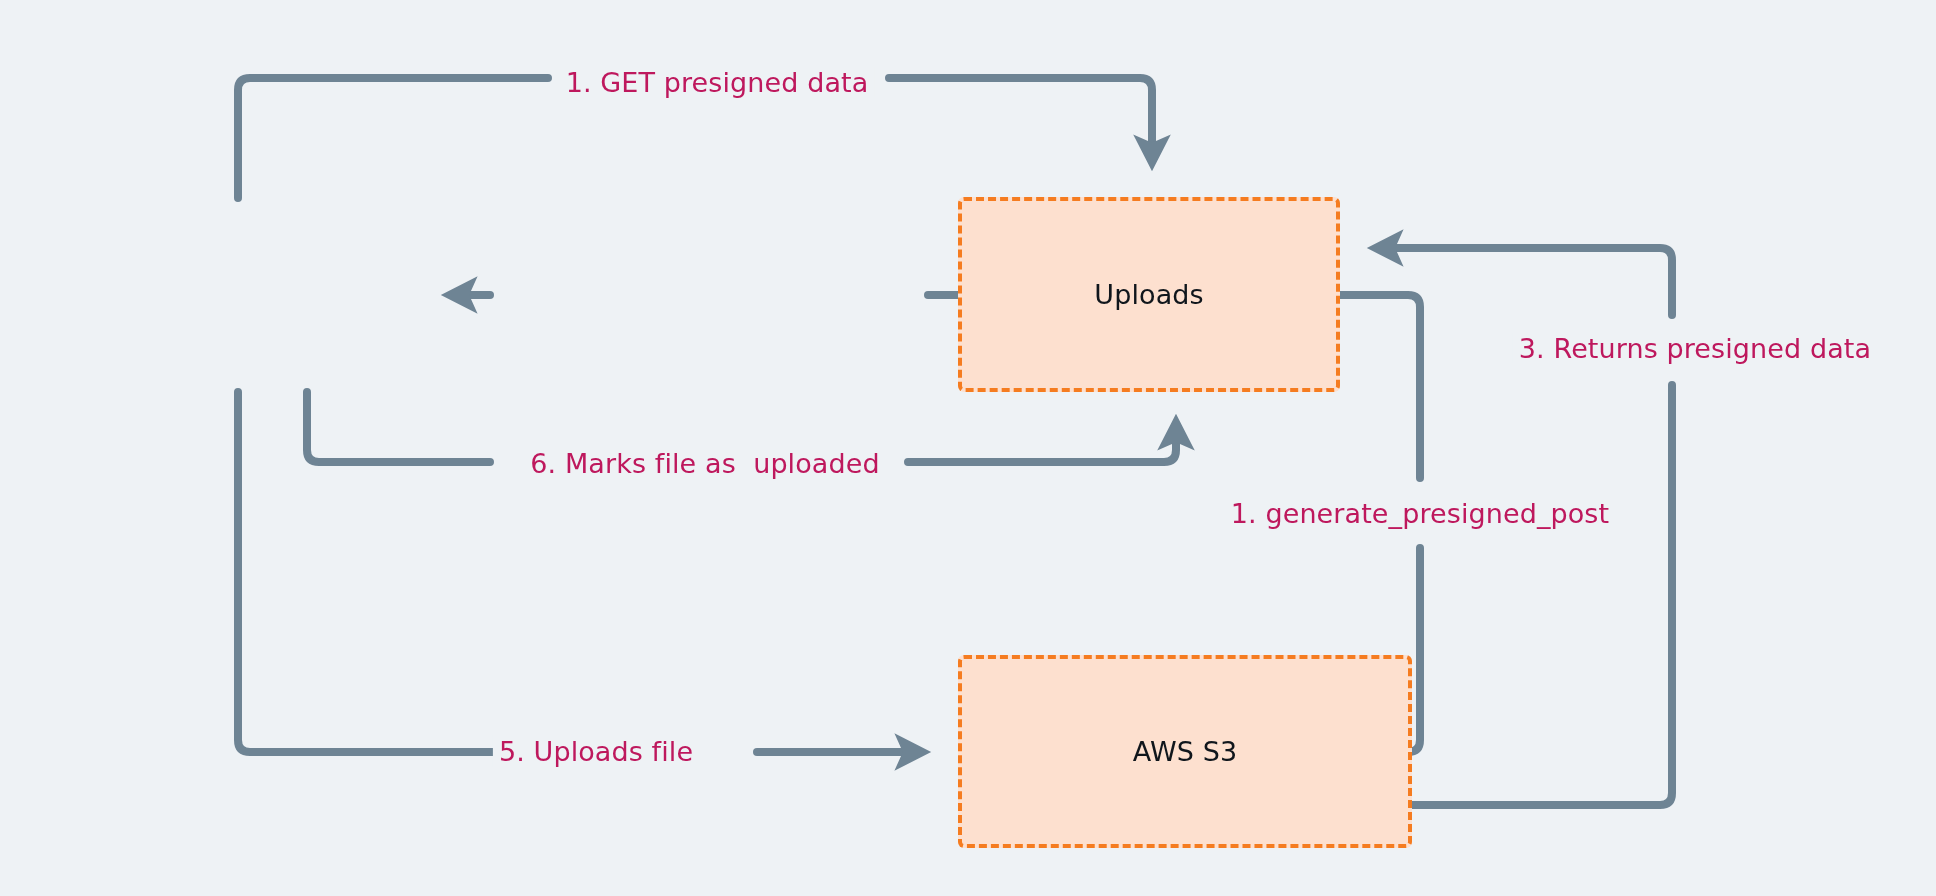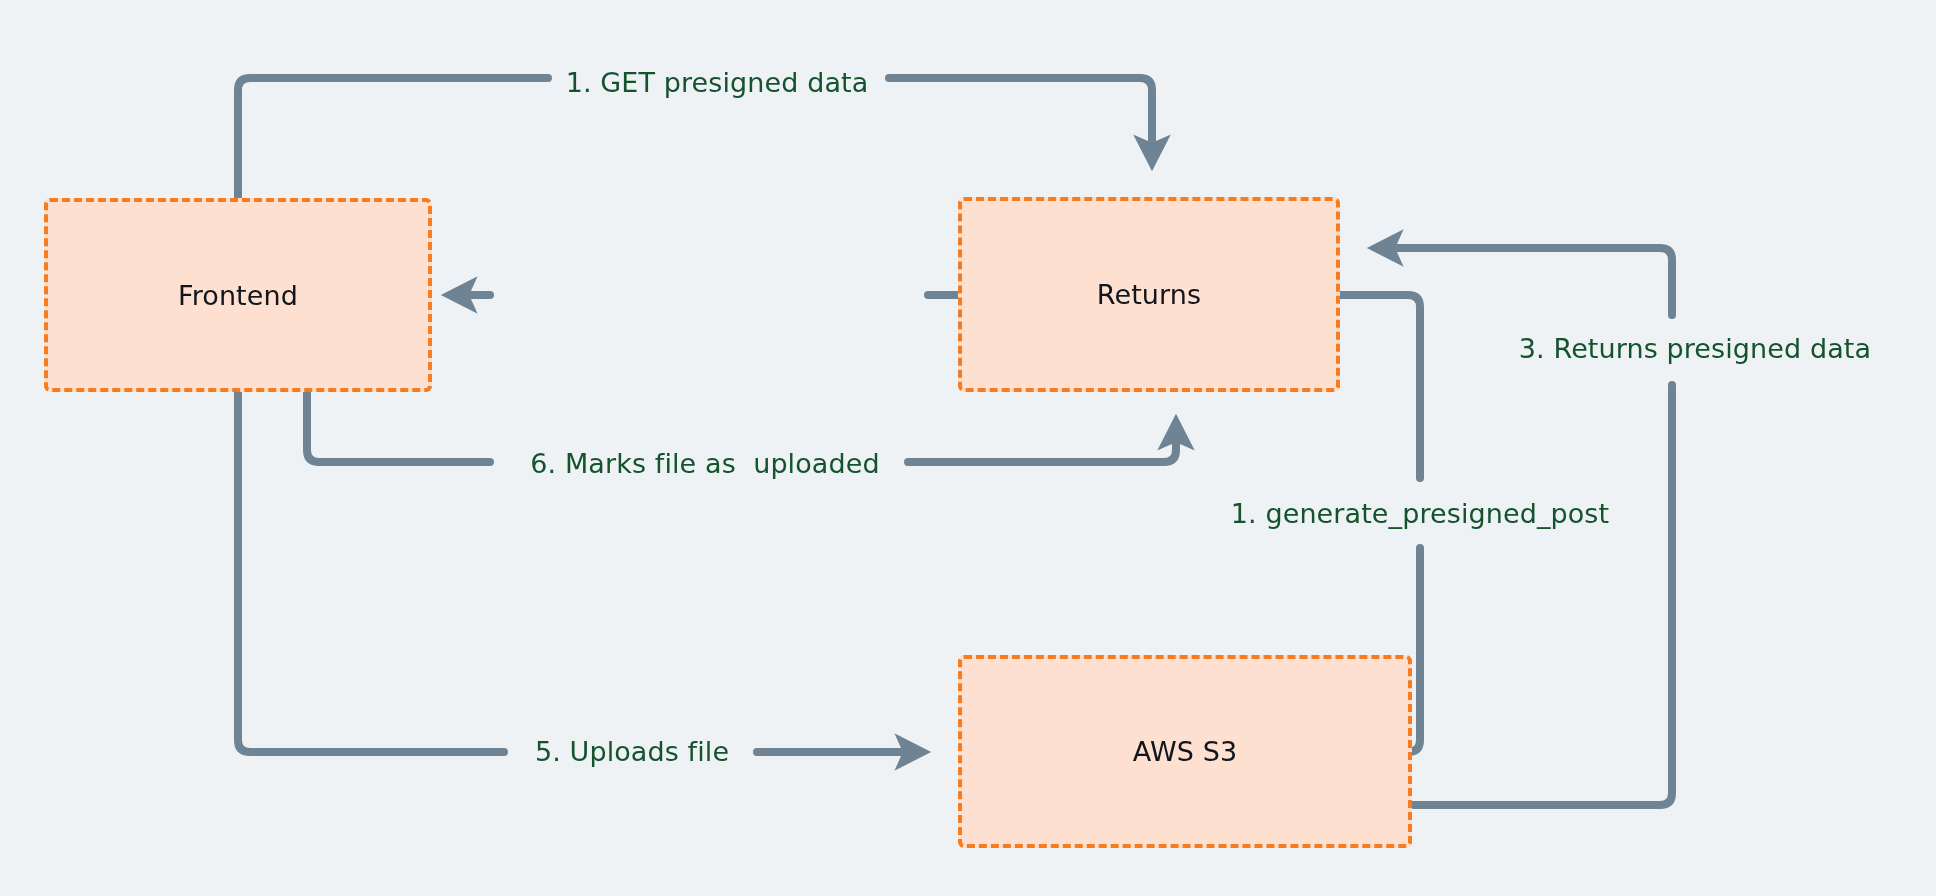--- a/index.html
+++ b/index.html
@@ -41,21 +41,21 @@
   .node-label {
     font-size: 27px;
     color: #10161c;
     font-family: "DejaVu Sans", "Liberation Sans", sans-serif;
     letter-spacing: 0.1px;
     white-space: pre;
   }
   .edge-label {
     position: absolute;
     font-size: 27px;
-    color: #14532d;
+    color: #be185d;
     font-family: "DejaVu Sans", "Liberation Sans", sans-serif;
     background: #eef2f5;
     white-space: pre;
     line-height: 1;
     padding: 2px 6px;
     transform: translate(-50%, -50%);
     letter-spacing: 0.1px;
   }
 </style>
 </head>
@@ -85,36 +85,33 @@
       <path d="M 1672,315 L 1672,260 Q 1672,248 1660,248 L 1378,248" marker-end="url(#arrowhead)"></path>
 
       <path d="M 307,392 L 307,450 Q 307,462 319,462 L 490,462"></path>
       <path d="M 908,462 L 1164,462 Q 1176,462 1176,450 L 1176,425" marker-end="url(#arrowhead)"></path>
 
       <path d="M 238,392 L 238,740 Q 238,752 250,752 L 504,752"></path>
       <path d="M 757,752 L 920,752" marker-end="url(#arrowhead)"></path>
     </g>
   </svg>
 
-  <div class="node-box" style="left:44px; top:198px; width:388px; height:194px;">
-    <span class="node-label">Frontend</span>
-  </div>
 
   <div class="node-box" style="left:958px; top:197px; width:382px; height:195px;">
-    <span class="node-label">Returns</span>
+    <span class="node-label">Uploads</span>
   </div>
 
   <div class="node-box" style="left:958px; top:655px; width:454px; height:193px;">
     <span class="node-label">AWS S3</span>
   </div>
 
   <div class="edge-label" style="left:717px; top:82px;">1. GET presigned data</div>
 
   <div class="edge-label" style="left:1420px; top:513px;">1. generate_presigned_post</div>
 
   <div class="edge-label" style="left:1655px; top:348px;margin-left:40px;">3. Returns presigned data</div>
 
 
-  <div class="edge-label" style="left:632px; top:751px;text-align:right;">5. Uploads file</div>
+  <div class="edge-label" style="left:596px; top:751px;text-align:right;">5. Uploads file</div>
 
   <div class="edge-label" style="left:705px; top:463px;">6. Marks file as  uploaded</div>
 
 </div>
 
 </body></html>

